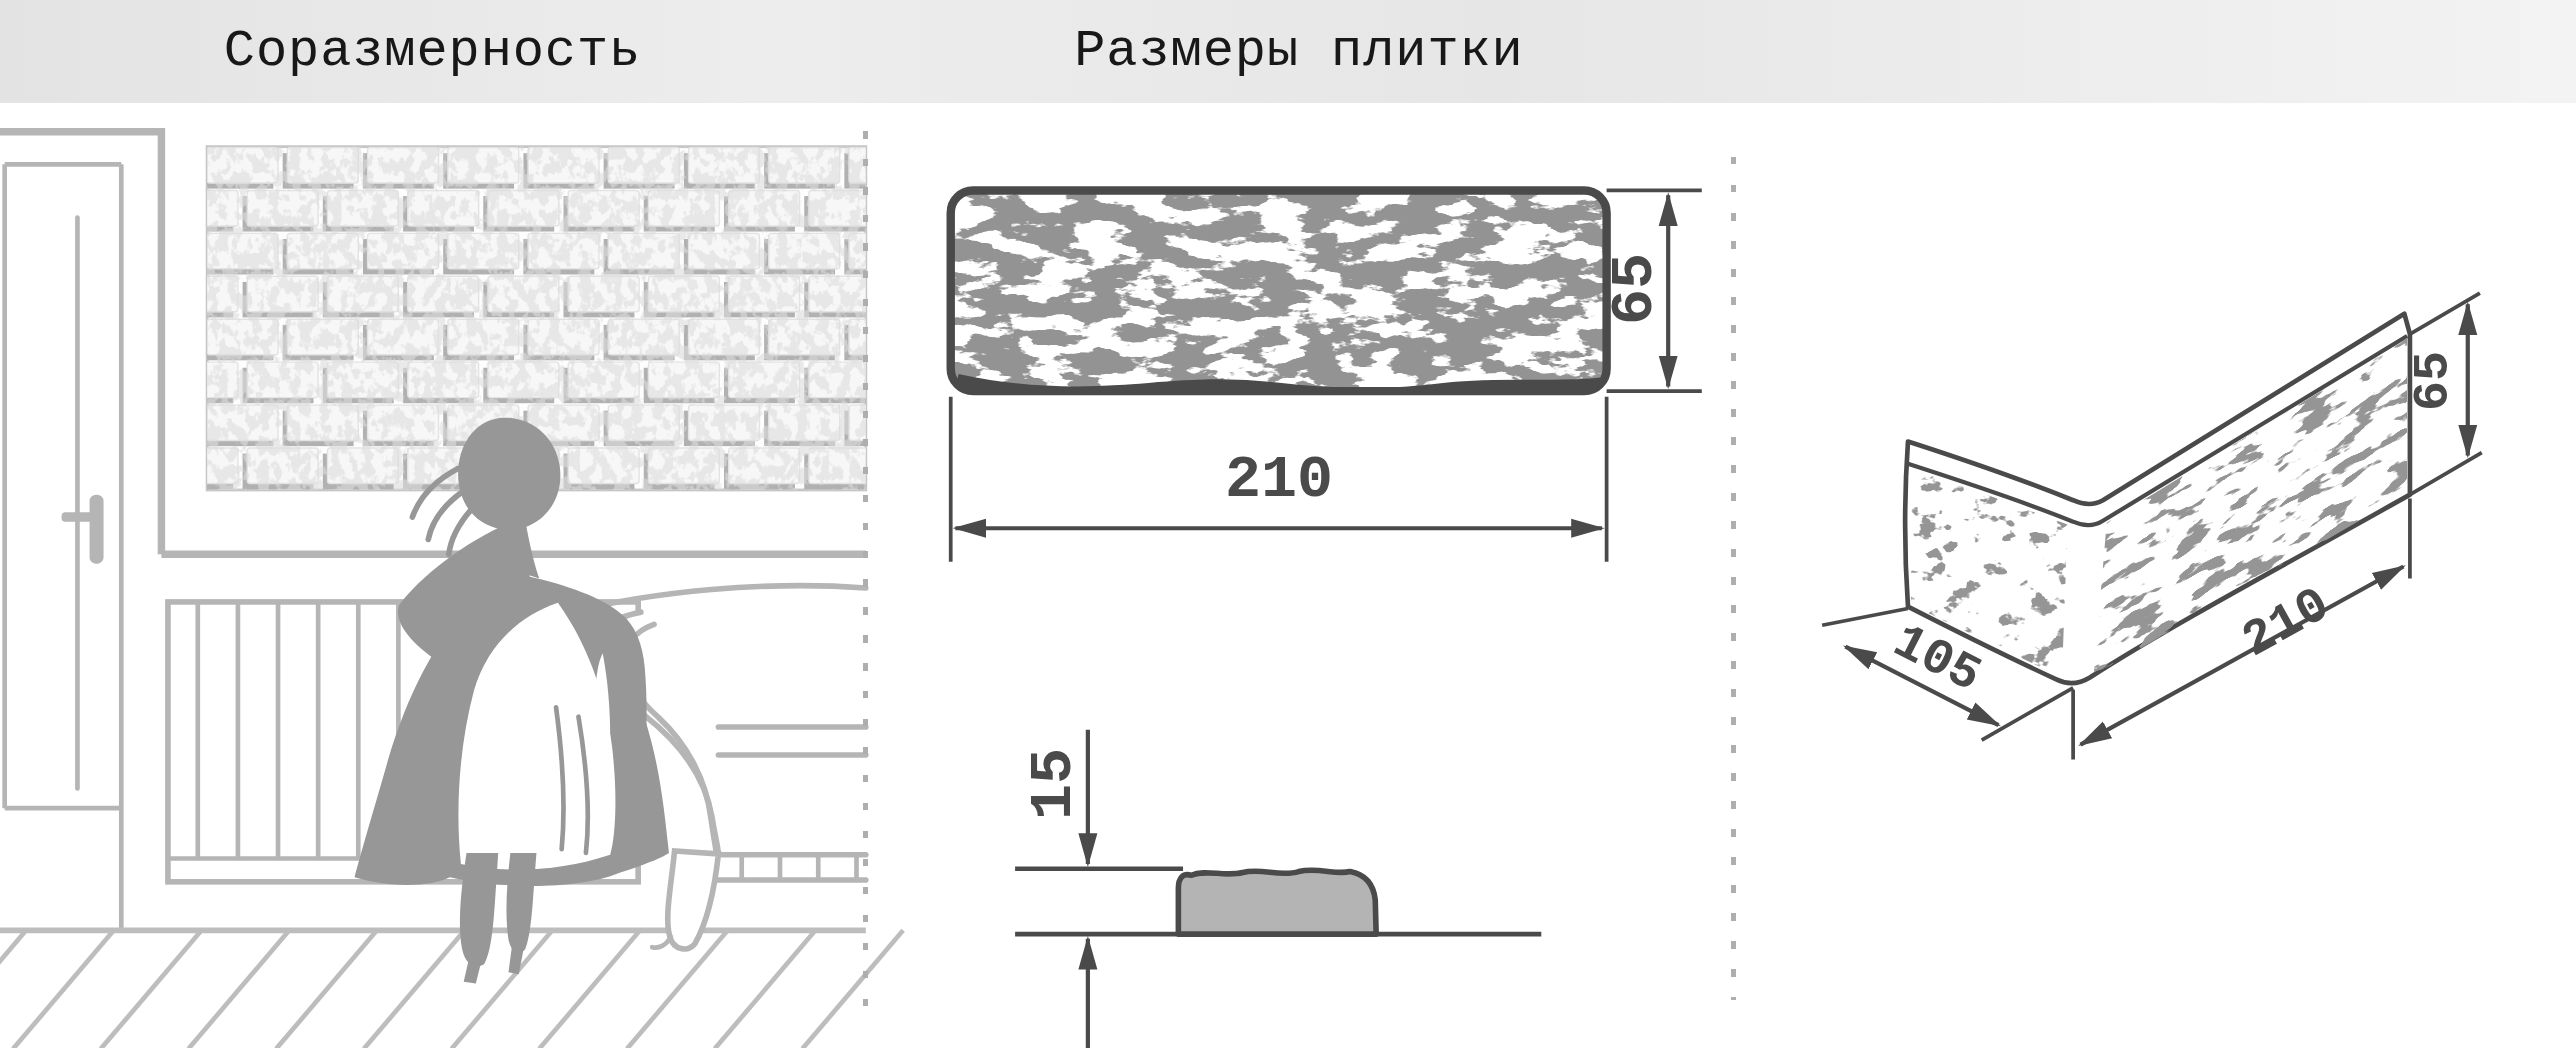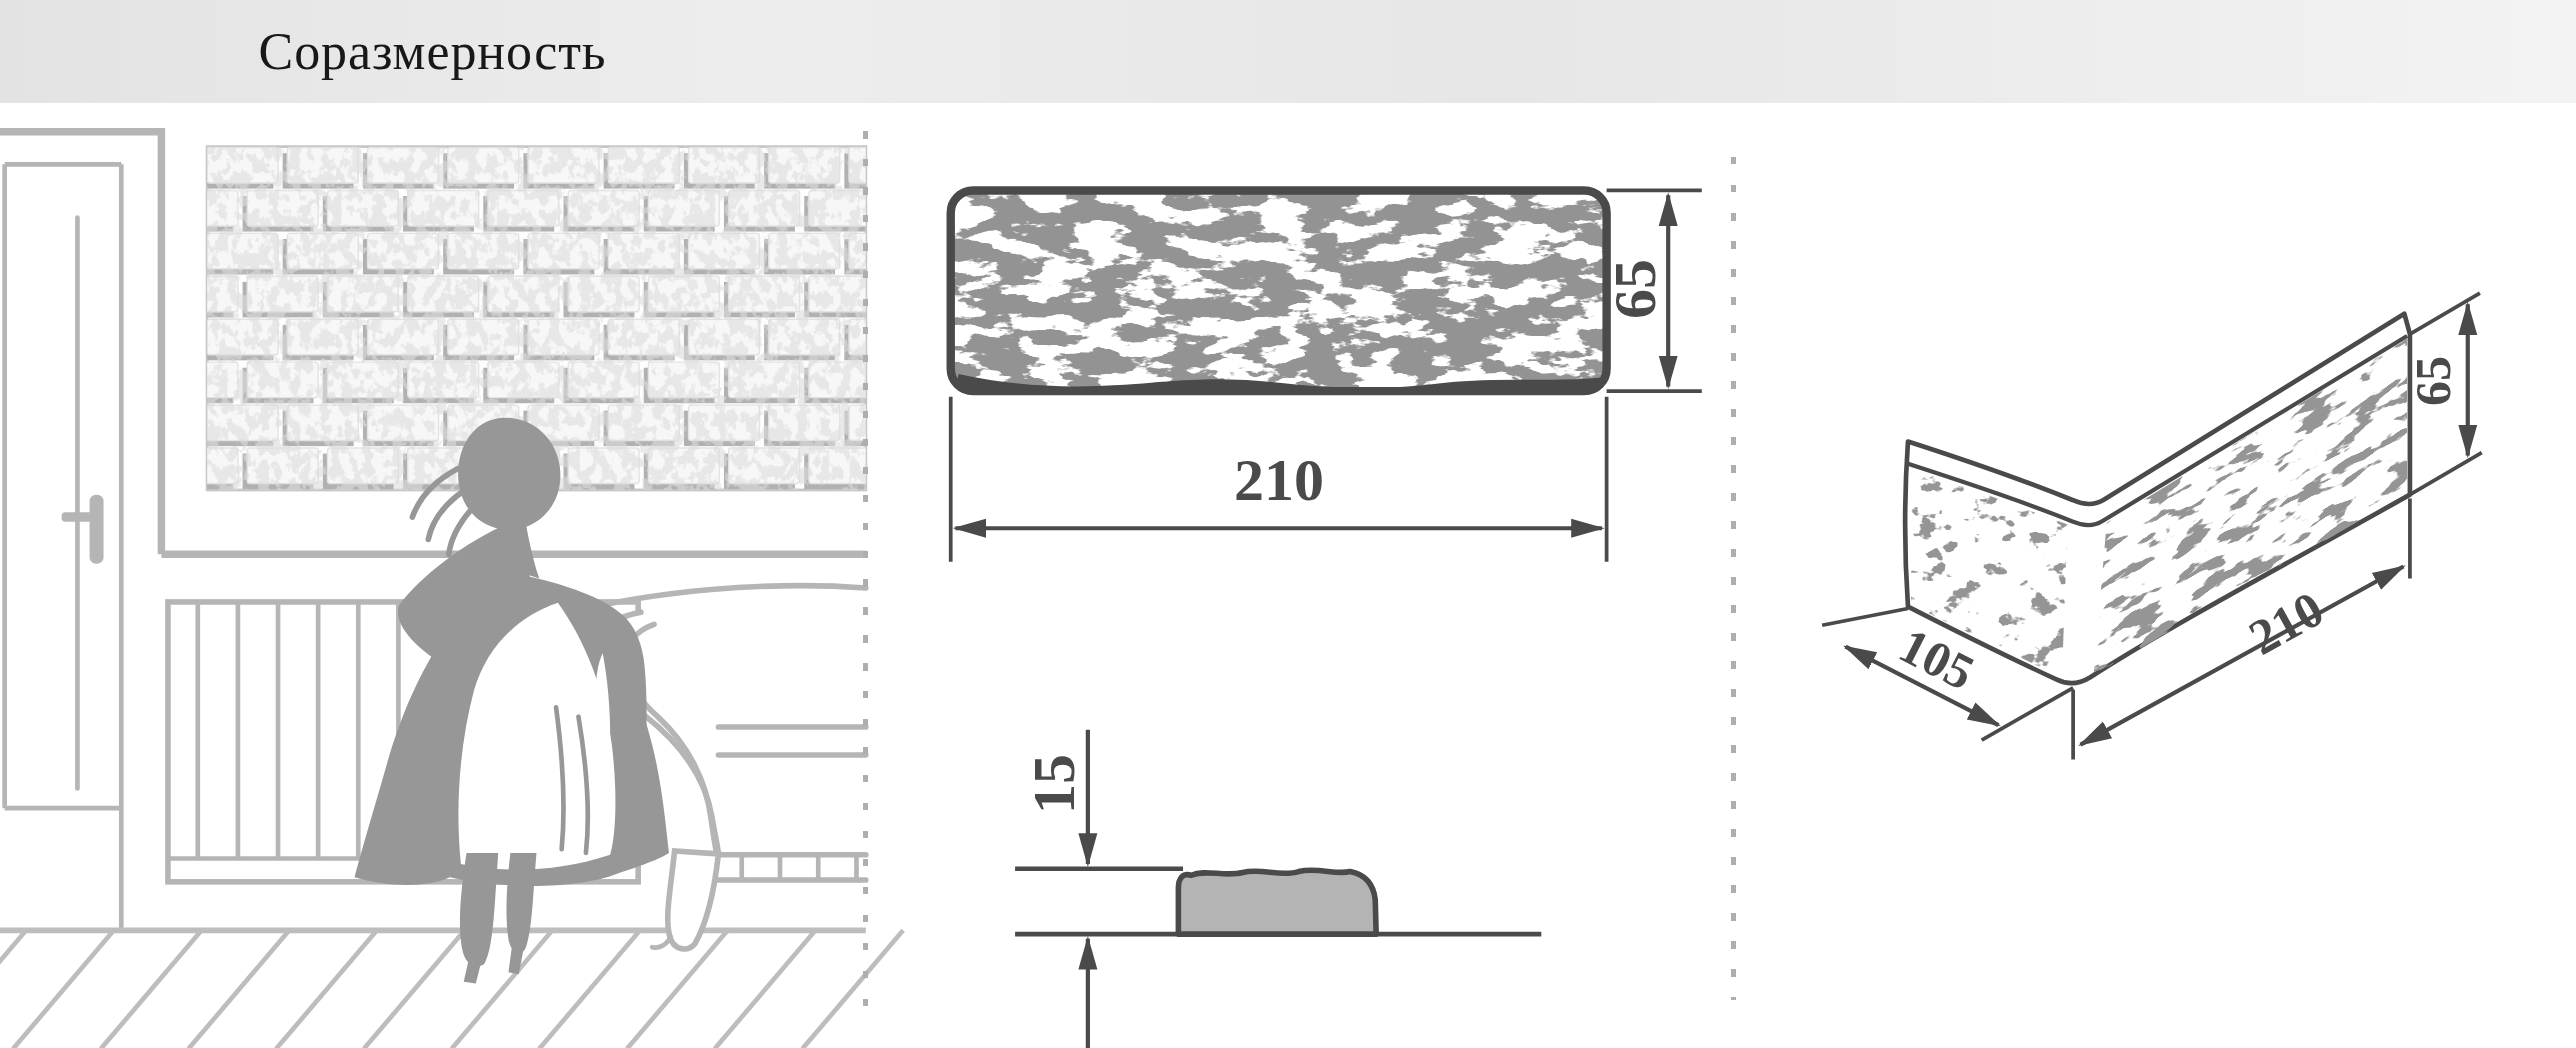--- a/index.html
+++ b/index.html
@@ -1,17 +1,17 @@
 <!DOCTYPE html>
 <html style="font-size:15px"><head>
 <meta charset="utf-8">
 <style>
   html,body{margin:0;padding:0;background:#fff;}
   #app{position:relative;width:2576px;height:1049px;overflow:hidden;background:#ffffff;
-       font-family:Liberation Serif, serif;}
+       font-family:Liberation Mono, monospace;}
   #header-band{position:absolute;left:0;top:0;width:2576px;height:103px;
        background:linear-gradient(90deg,#e3e3e3 0%,#ededed 30%,#e6e6e6 58%,#f3f3f3 100%);}
   .sec-title{position:absolute;top:0;height:103px;display:flex;align-items:center;justify-content:center;
        font-size:52px;color:#181818;letter-spacing:0.9px;}
   #title-1{left:0;width:865px;}
   #title-2{left:865px;width:868px;}
   #title-3{left:1733px;width:843px;}
   #scene-svg{position:absolute;left:0;top:0;}
   .dim-label{position:absolute;font-weight:bold;color:#4a4a4a;white-space:nowrap;}
   .lbl-mid{font-size:60px;}
@@ -27,20 +27,21 @@
   #divider-1{left:863px;top:131px;height:894px;}
   #divider-2{left:1731px;top:157px;height:843px;}
 </style>
 </head>
 <body>
 
 <div id="app">
 
   <div id="header-band"></div>
   <div id="title-1" class="sec-title">Соразмерность</div>
+  <div id="title-2" class="sec-title">Размеры плитки</div>
 
   <svg id="scene-svg" width="2576" height="1049" viewBox="0 0 2761 1124">
     <defs>
       <marker id="arr" viewBox="0 0 12 10" refX="11" refY="5" markerWidth="8" markerHeight="7" orient="auto-start-reverse">
         <path d="M0,1.6 L12,5 L0,8.4 Z" fill="#4a4a4a"></path>
       </marker>
       <filter id="spkTile" x="-5%" y="-5%" width="110%" height="110%">
         <feTurbulence type="fractalNoise" baseFrequency="0.02 0.05" numOctaves="5" seed="8"></feTurbulence>
         <feColorMatrix type="matrix" values="0 0 0 0 0.29  0 0 0 0 0.29  0 0 0 0 0.29  0 0 0 22 -10"></feColorMatrix>
       </filter>

